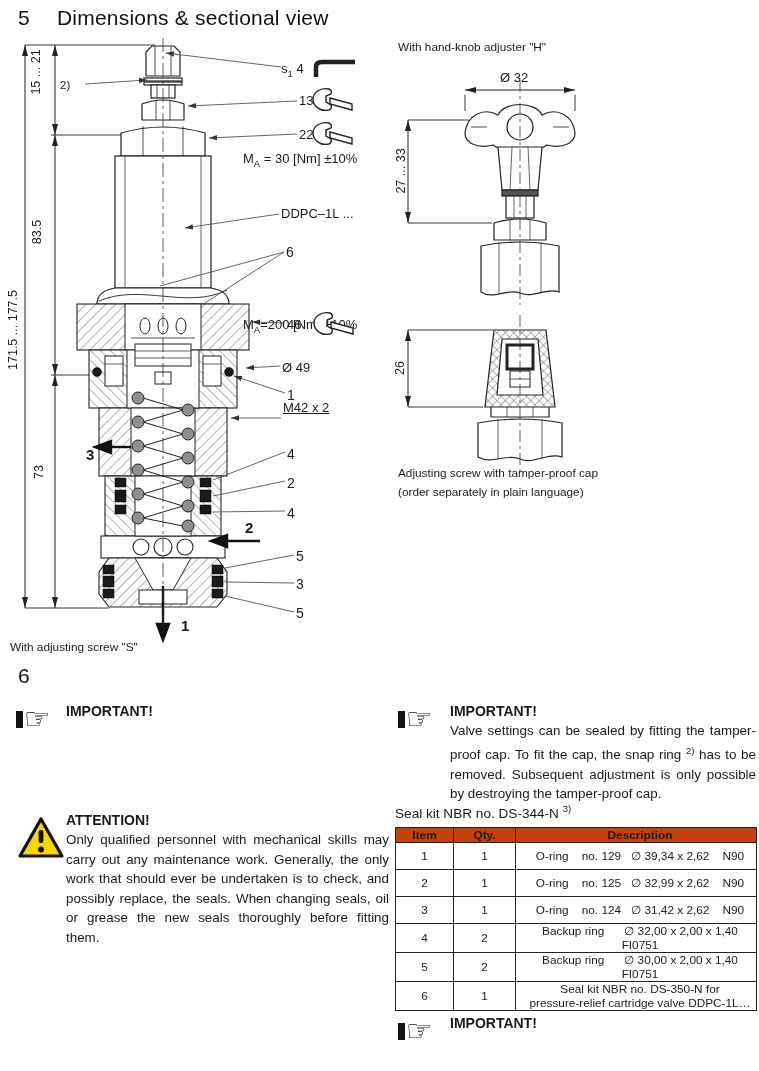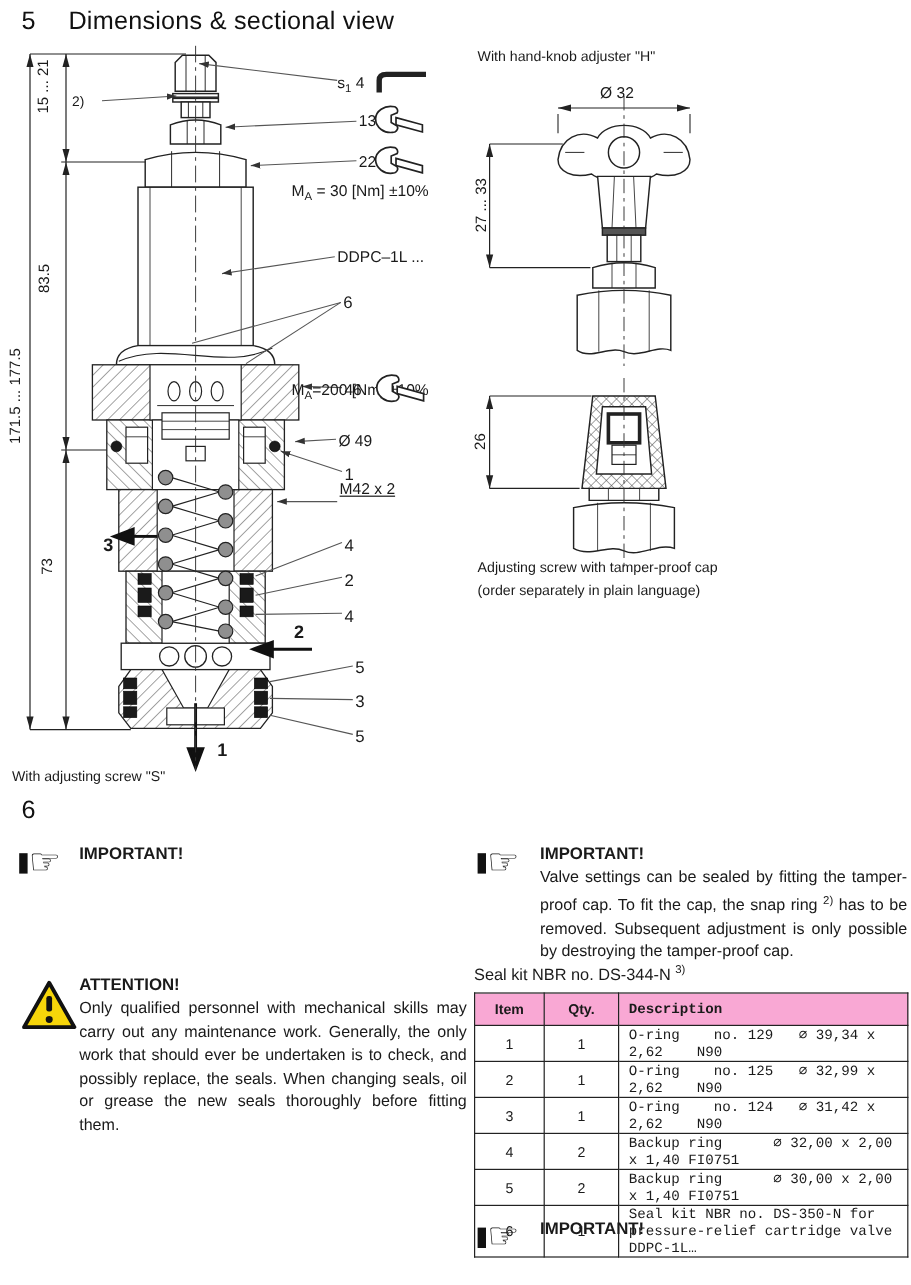--- a/index.html
+++ b/index.html
@@ -19,25 +19,25 @@
   .cap { font-size:11.8px; white-space:nowrap; }
   .blockhead { font-size:14px; font-weight:bold; }
   .blockbody { font-size:13.4px; line-height:19.6px; text-align:justify; }
   sub.tiny, sup.tiny { font-size:9.5px; }
   .hand { display:flex; align-items:center; }
   .hand .cuff { width:7px; height:17px; background:#111; margin-right:1px; }
   .hand .glyph { font-size:30px; line-height:26px; color:#111;
                  font-family:"DejaVu Sans", sans-serif; }
   table.seal { border-collapse:collapse; width:362px; font-size:11.8px; }
   table.seal th, table.seal td { border:1px solid #222; vertical-align:middle; }
-  table.seal th { background:#f9a8d4; font-weight:bold; height:27px; }
+  table.seal th { background:#c2410c; font-weight:bold; height:15px; }
   table.seal td { height:27px; }
   .c-item { width:58px; text-align:center; }
   .c-qty  { width:62px; text-align:center; }
-  .c-desc { text-align:left; padding-left:8px;font-family:Liberation Mono, monospace; }
+  .c-desc { text-align:center; padding-left:8px; }
   .desc2row td { height:43px; }
   svg { display:block; }
 </style>
 </head>
 <body>
 
 <div class="page">
 
   <div class="abs h1" style="left:18px; top:6px;">5</div>
   <div class="abs h1" style="left:57px; top:6px;">Dimensions &amp; sectional view</div>

